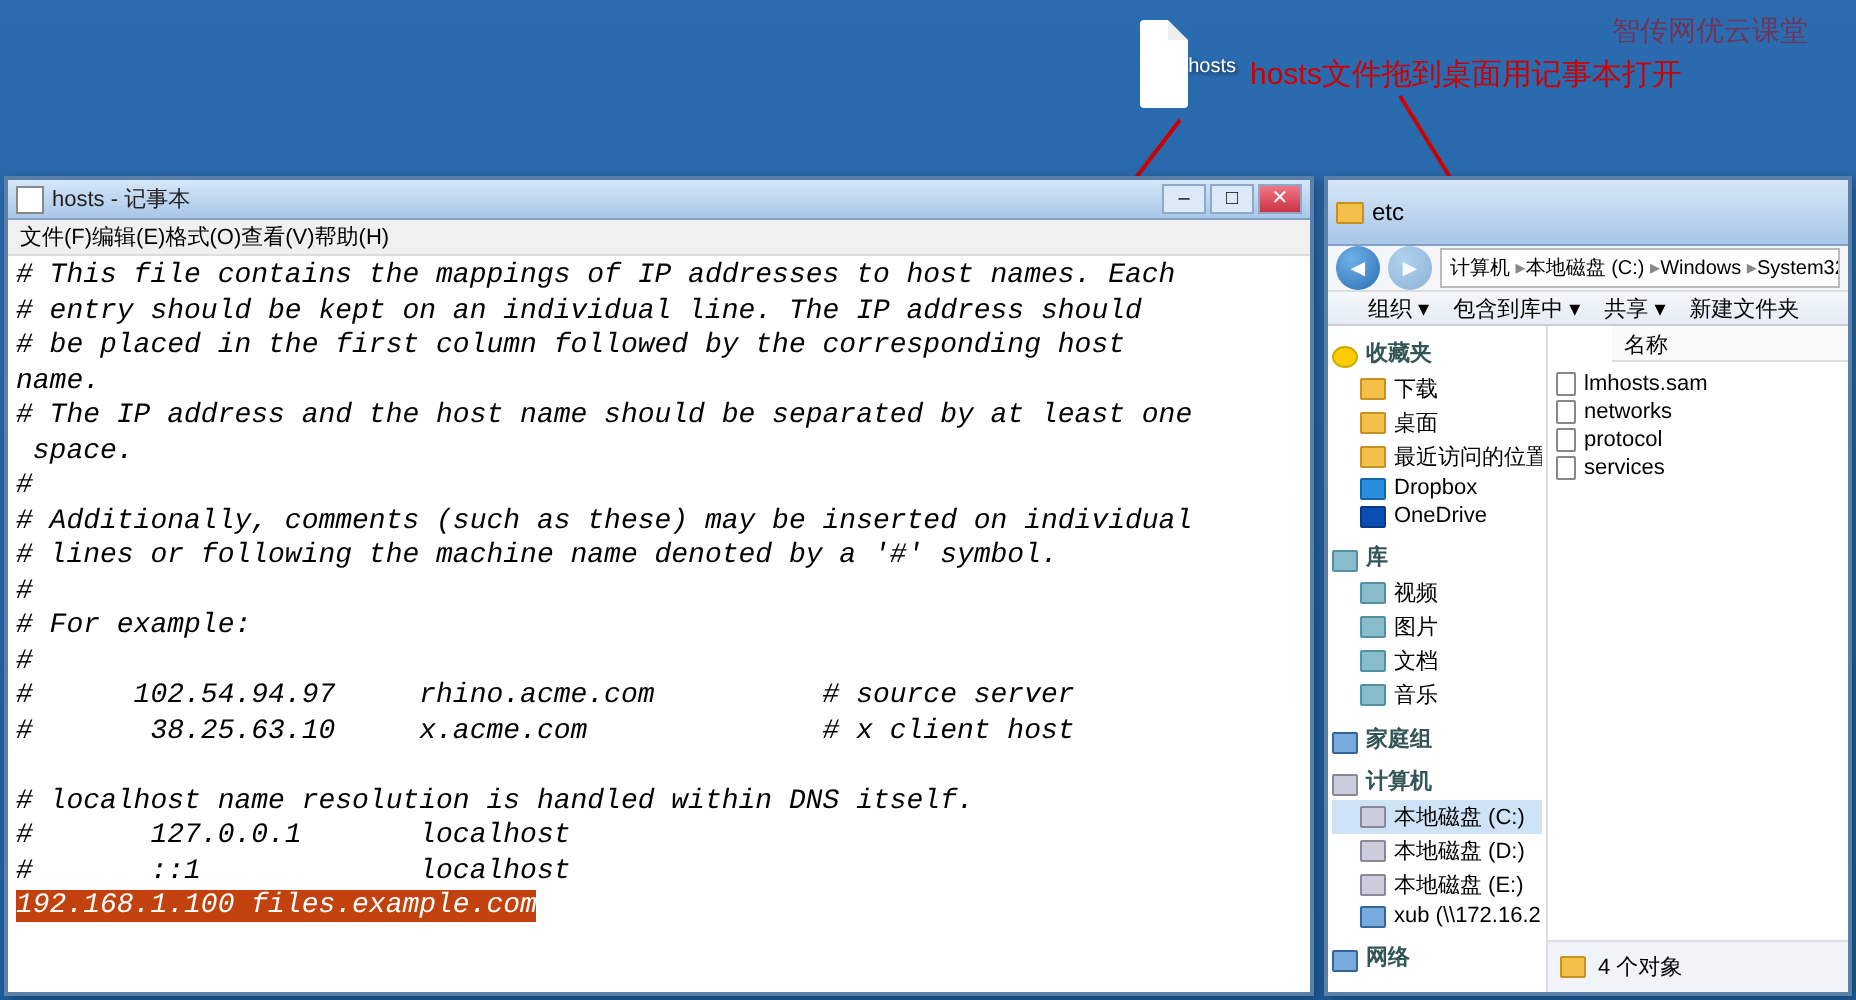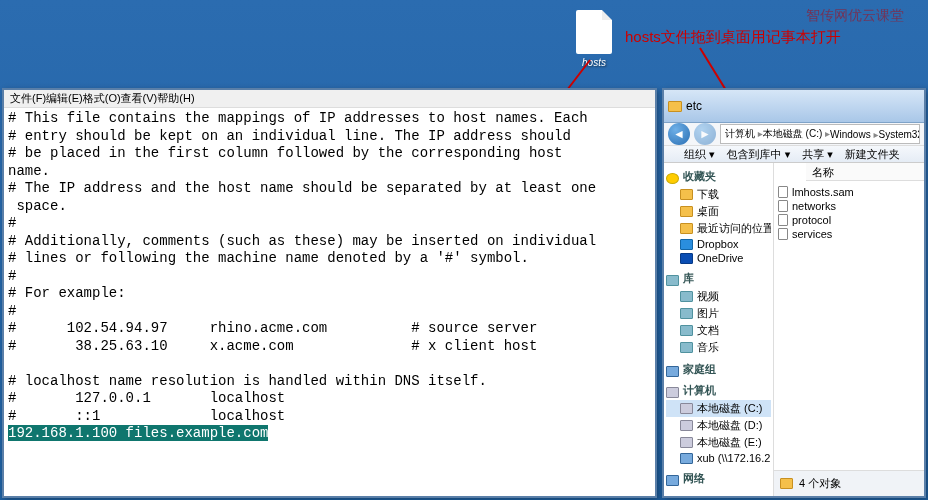--- a/index.html
+++ b/index.html
@@ -4,22 +4,22 @@
 <style>
   * { box-sizing: border-box; margin: 0; padding: 0; }
   body {
     width: 928px; height: 500px;
     background: linear-gradient(to bottom, #2b6cb0 0%, #1e5fa0 100%);
     font-family: "Microsoft YaHei", Tahoma, sans-serif;
     font-size: 12px; position: relative; overflow: hidden;
   }
   .desktop-icon {
     position: absolute; top: 10px; left: 570px; width: 48px;
-    display: flex; flex-direction: column; align-items: center;
-    color: #fff; text-shadow: 1px 1px 2px rgba(0,0,0,0.6); font-style: italic;
+    display: flex; flex-direction: row; align-items: center;
+    color: #fff; text-shadow: 1px 1px 2px rgba(0,0,0,0.6);
   }
   .desktop-icon .file-icon {
     width: 36px; height: 44px; background: #fff;
     border-radius: 2px; position: relative; margin-bottom: 3px;
   }
   .desktop-icon .file-icon::before {
     content: ''; position: absolute; top: 0; right: 0;
     border-top: 10px solid #2b6cb0; border-left: 10px solid #eee;
   }
   .desktop-icon span { font-size: 10px; }
@@ -57,22 +57,23 @@
   .menubar {
     height: 18px; display: flex; align-items: center; 
     padding: 0 6px; font-size: 11px; background: #f0f0f0;
     border-bottom: 1px solid #ddd;
   }
   .menubar span { cursor: pointer; }
   .editor {
     flex: 1; padding: 2px 4px; font-family: "SimSun","Courier New",monospace;
     font-size: 14px; line-height: 1.25; white-space: pre-wrap; overflow: hidden;
     color: #000;
-  }
-  .editor .hl { background: #0f766e; color: #fff; }
+    font-style: italic;
+  }
+  .editor .hl { background: #c2410c; color: #fff; }
 
   
   .explorer {
     position: absolute; top: 88px; left: 662px; width: 264px; height: 410px;
     background: #fff; border: 2px solid #5a7fa8;
     box-shadow: 2px 2px 6px rgba(0,0,0,0.3);
     display: flex; flex-direction: column;
   }
   .exp-title {
     height: 33px; background: linear-gradient(to bottom,#d6e6f7,#a9c7e8);
@@ -152,20 +153,29 @@
   <defs>
     <marker id="ah" markerWidth="10" markerHeight="10" refX="8" refY="3" orient="auto">
       <path d="M0,0 L9,3 L0,6 Z" fill="#c00"></path>
     </marker>
   </defs>
   <line x1="590" y1="60" x2="292" y2="450" stroke="#c00" stroke-width="2" marker-end="url(#ah)"></line>
   <line x1="700" y1="48" x2="828" y2="256" stroke="#c00" stroke-width="2" marker-end="url(#ah)"></line>
 </svg>
 
 <div class="notepad">
+  <div class="titlebar">
+    <div class="ticon"></div>
+    <div class="title">hosts - 记事本</div>
+    <div class="winbtns">
+      <div class="winbtn">–</div>
+      <div class="winbtn">□</div>
+      <div class="winbtn close">✕</div>
+    </div>
+  </div>
   <div class="menubar">
     <span>文件(F)</span>
     <span>编辑(E)</span>
     <span>格式(O)</span>
     <span>查看(V)</span>
     <span>帮助(H)</span>
   </div>
   <div class="editor"><span># This file contains the mappings of IP addresses to host names. Each
 # entry should be kept on an individual line. The IP address should
 # be placed in the first column followed by the corresponding host

